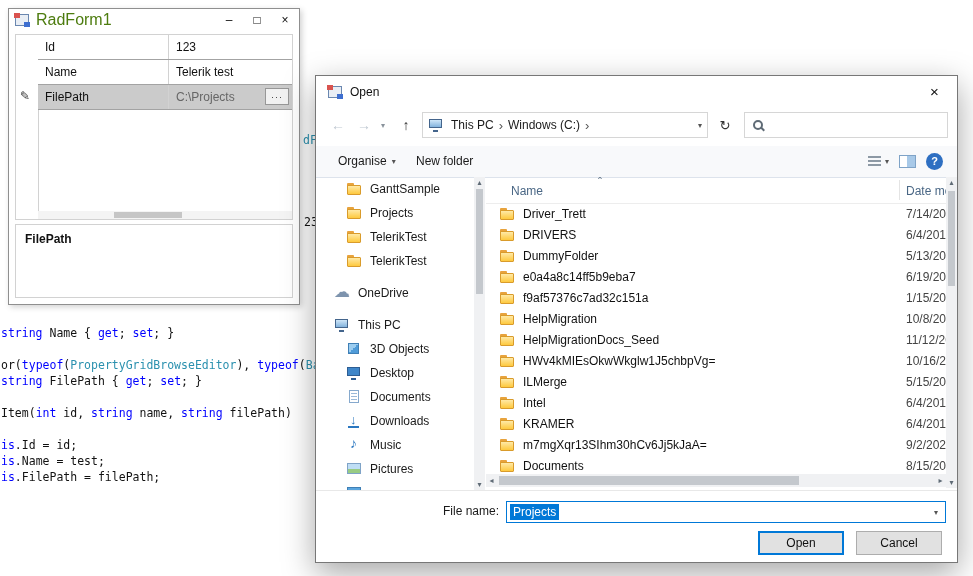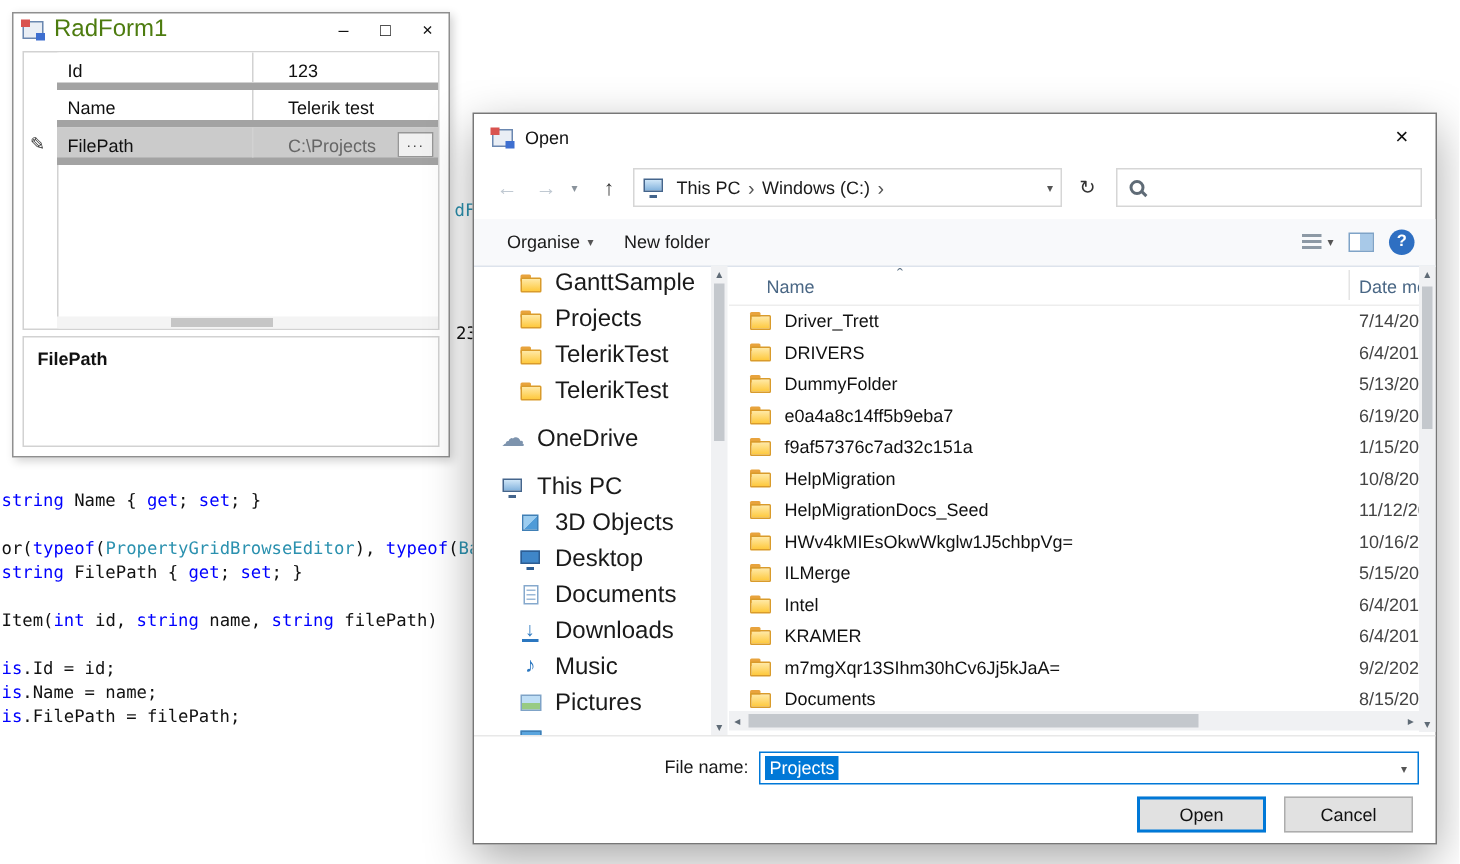--- a/index.html
+++ b/index.html
@@ -21,21 +21,21 @@
   .rf-btn { width:28px; height:22px; display:flex; align-items:center; justify-content:center; font-size:12px; color:#111; }
 
   .formicon { position:relative; width:14px; height:12px; background:#e9eef5; border:1px solid #6a87b0; box-sizing:border-box; flex:none; }
   .formicon::before { content:""; position:absolute; left:-2px; top:-2px; width:6px; height:5px; background:#d9534f; }
   .formicon::after { content:""; position:absolute; right:-2px; bottom:-2px; width:6px; height:5px; background:#3e6fd0; }
 
   .rf-grid { position:absolute; left:6px; top:25px; width:278px; height:186px; border:1px solid #d2d2d2; background:#fff; box-sizing:border-box; }
   .rf-gutter-col { position:absolute; left:0; top:0; bottom:0; width:22px; border-right:1px solid #d2d2d2; }
   .rf-pencil { position:absolute; left:4px; top:54px; font-size:12px; color:#333; }
   .rf-rows { position:absolute; left:22px; right:0; top:0; }
-  .rf-row { display:flex; height:25px; border-bottom:5px solid #a3a3a3; box-sizing:border-box; background:#fff;gap:16px; }
+  .rf-row { display:flex; height:25px; border-bottom:1px solid #a3a3a3; box-sizing:border-box; background:#fff; }
   .rf-row.selected { background:#cbcbcb; }
   .rf-label { width:131px; border-right:1px solid #d2d2d2; box-sizing:border-box; padding-left:7px; line-height:24px; font-size:12px; color:#111; }
   .rf-value { flex:1; position:relative; padding-left:7px; line-height:24px; font-size:12px; color:#111; }
   .rf-row.selected .rf-value { color:#666; }
   .rf-browse { position:absolute; right:3px; top:3px; width:24px; height:17px; border:1px solid #979797; background:#f1f1f1;
     display:flex; align-items:center; justify-content:center; font-size:9px; letter-spacing:1px; color:#333; box-sizing:border-box; }
   .rf-browse:empty { display:none; }
   .rf-hscroll { position:absolute; left:22px; right:0; bottom:0; height:8px; background:#f4f4f4; }
   .rf-hthumb { position:absolute; left:76px; top:1px; width:68px; height:6px; background:#c6c6c6; }
   .rf-help { position:absolute; left:6px; top:215px; width:278px; height:74px; border:1px solid #d2d2d2; background:#fff;
@@ -73,21 +73,21 @@
   .tb-right { position:absolute; right:14px; top:0; height:30px; display:flex; align-items:center; gap:10px; }
   .viewlist { width:15px; height:12px; position:relative; }
   .viewlist::before { content:""; position:absolute; left:1px; right:1px; top:1px; bottom:1px;
     background:repeating-linear-gradient(180deg,#8d99a5 0 2px,transparent 2px 4px); }
   .pane { width:17px; height:13px; border:1px solid #7fa3c7; background:linear-gradient(90deg,#fff 45%,#a8c9e8 45%); box-sizing:border-box; }
   .helpdot { width:17px; height:17px; border-radius:50%; background:#2e6fc2; color:#fff; font-size:11px; font-weight:bold;
     display:flex; align-items:center; justify-content:center; }
 
   
   .tree { position:absolute; left:8px; top:101px; width:150px; height:313px; overflow:hidden; }
-  .tree-item { height:24px; display:flex; align-items:center; font-size:16px; color:#1a1a1a; }
+  .tree-item { height:24px; display:flex; align-items:center; font-size:12px; color:#1a1a1a; }
   .tree-item.lv1 { padding-left:10px; } .tree-item.lv2 { padding-left:22px; }
   .tree-item.gap { margin-top:8px; }
   .ticon, .ficon { position:relative; width:18px; height:14px; flex:none; display:inline-block; margin-right:6px; }
   .tlabel { white-space:nowrap; }
 
   .folder::before { content:""; position:absolute; left:1px; top:1px; width:7px; height:5px; background:#e8a33d; border-radius:1px; }
   .folder::after  { content:""; position:absolute; left:1px; top:3px; width:14px; height:10px; box-sizing:border-box;
     background:linear-gradient(180deg,#ffe9a6,#fec93e); border:1px solid #d99b2b; border-radius:1px; }
   .cloud::before { content:"☁"; position:absolute; left:0; top:-4px; font-size:16px; color:#7d93ad; }
   .pc::before { content:""; position:absolute; left:1px; top:1px; width:13px; height:9px; border:1px solid #44658c;
@@ -145,21 +145,21 @@
 
   <div class="code-layer">
       <div class="code-line"><span class="c-kw">string</span><span class="c-pl"> Name { </span><span class="c-kw">get</span><span class="c-pl">; </span><span class="c-kw">set</span><span class="c-pl">; }</span></div>
       <div class="code-line"></div>
       <div class="code-line"><span class="c-pl">or(</span><span class="c-kw">typeof</span><span class="c-pl">(</span><span class="c-ty">PropertyGridBrowseEditor</span><span class="c-pl">), </span><span class="c-kw">typeof</span><span class="c-pl">(</span><span class="c-ty">Ba</span></div>
       <div class="code-line"><span class="c-kw">string</span><span class="c-pl"> FilePath { </span><span class="c-kw">get</span><span class="c-pl">; </span><span class="c-kw">set</span><span class="c-pl">; }</span></div>
       <div class="code-line"></div>
       <div class="code-line"><span class="c-pl">Item(</span><span class="c-kw">int</span><span class="c-pl"> id, </span><span class="c-kw">string</span><span class="c-pl"> name, </span><span class="c-kw">string</span><span class="c-pl"> filePath)</span></div>
       <div class="code-line"></div>
       <div class="code-line"><span class="c-kw">is</span><span class="c-pl">.Id = id;</span></div>
-      <div class="code-line"><span class="c-kw">is</span><span class="c-pl">.Name = name;</span></div>
+      <div class="code-line"><span class="c-kw">is</span><span class="c-pl">.Name = test;</span></div>
       <div class="code-line"><span class="c-kw">is</span><span class="c-pl">.FilePath = filePath;</span></div>
     </div>
 
   <div class="radform">
     <div class="rf-titlebar">
       <span class="formicon"></span>
       <span class="rf-title">RadForm1</span>
       <span class="rf-btn">–</span>
       <span class="rf-btn">□</span>
       <span class="rf-btn">×</span>

